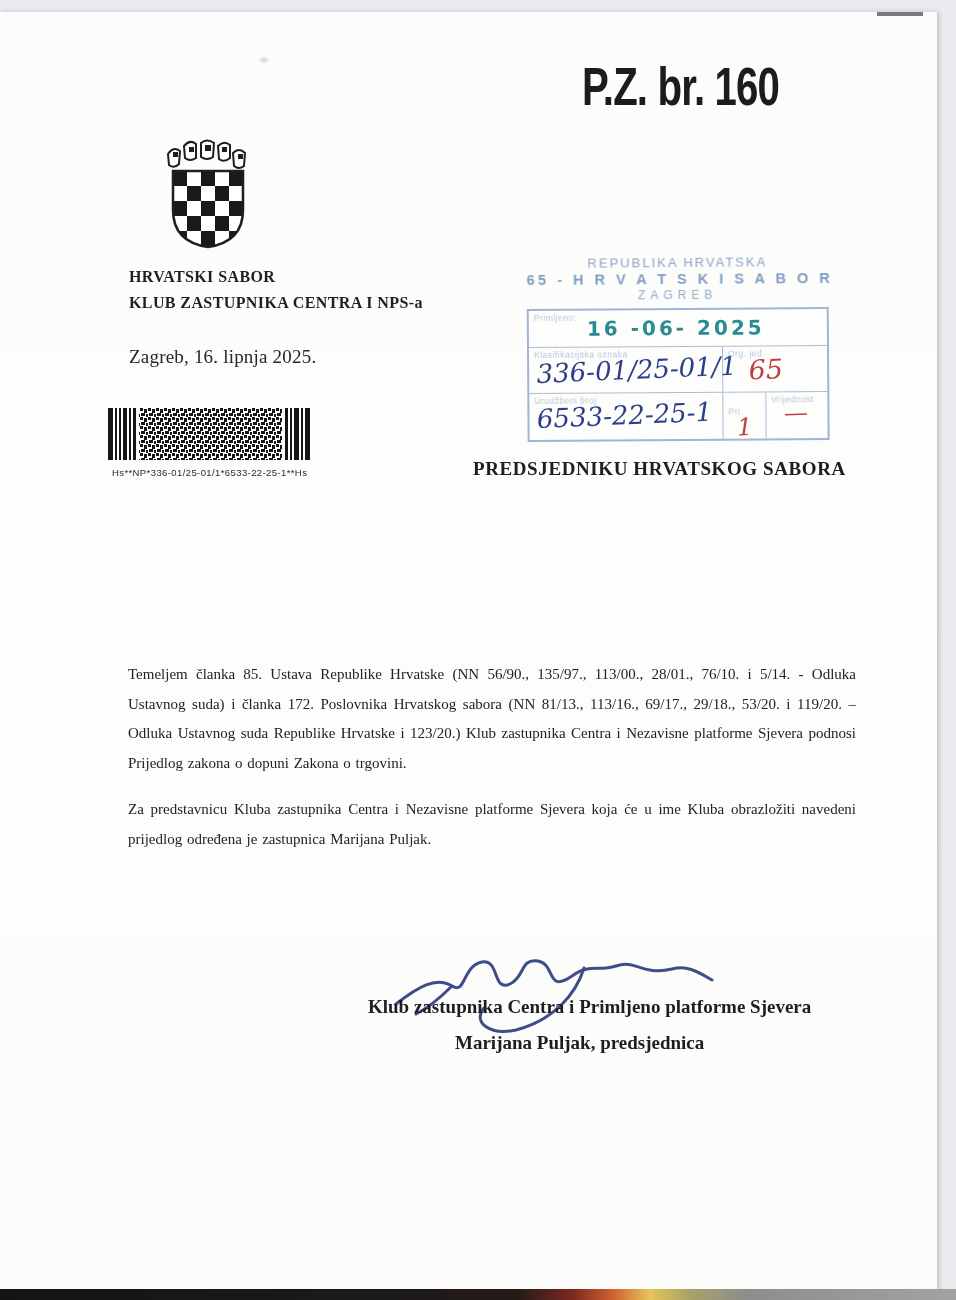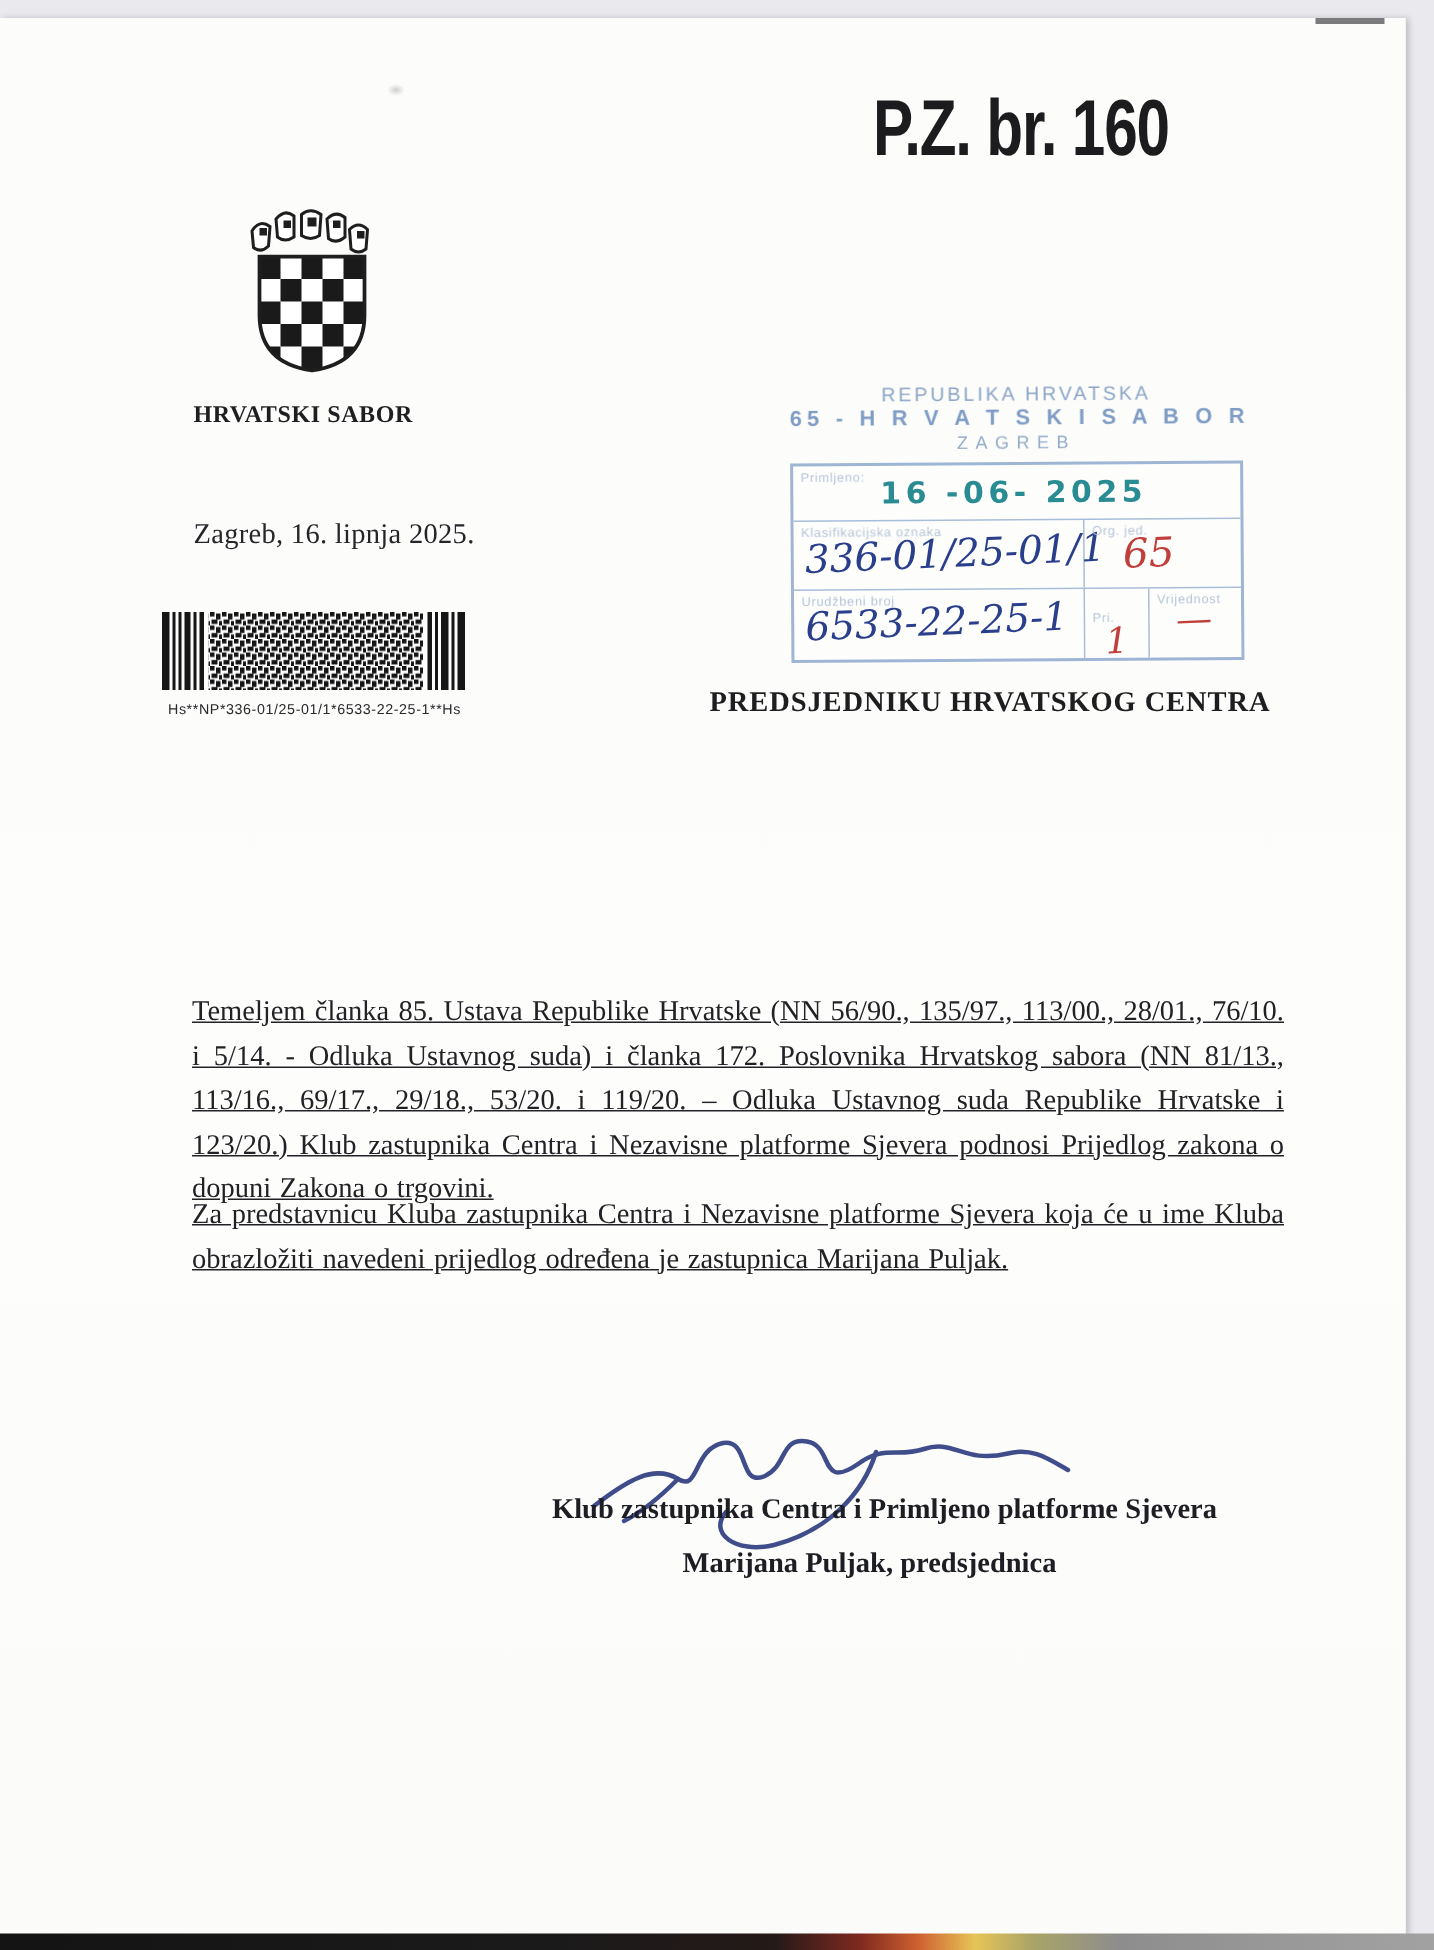--- a/index.html
+++ b/index.html
@@ -108,22 +108,22 @@
   }
   
   .subject {
     position: absolute; left: 128px; top: 549px;
     font-weight: 700; font-size: 19.5px; letter-spacing: 0.3px;
     color: #1d1d20; word-spacing: 2px;
   }
   
   .body-par {
     position: absolute; left: 128px; width: 728px;
-    font-size: 19px; line-height: 29.5px; text-align: justify;
-    color: #222226; word-spacing: 1px; text-decoration: underline;
+    font-size: 15px; line-height: 29.5px; text-align: justify;
+    color: #222226; word-spacing: 1px;
   }
   .par1 { top: 648px; }
   .par2 { top: 783px; }
   
   .sig-org {
     position: absolute; left: 368px; top: 984px;
     font-weight: 700; font-size: 19px; color: #1d1d24; white-space: nowrap;
   }
   .sig-name {
     position: absolute; left: 455px; top: 1020px;
@@ -193,20 +193,21 @@
             <rect x="41" y="93" width="14" height="15"></rect>
             <rect x="69" y="93" width="14" height="15"></rect>
         </g>
       </g>
       <path d="M13 33 H83 V72 Q83 104 48 109 Q13 104 13 72 Z" fill="none" stroke="#1e1e1e" stroke-width="2.5"></path>
     </svg>
   </div>
 
   <div class="org-block">
     <div>HRVATSKI SABOR</div>
+    <div>KLUB ZASTUPNIKA CENTRA I NPS-a</div>
   </div>
 
   <div class="date-place">Zagreb, 16. lipnja 2025.</div>
 
   <div class="stamp">
     <div class="stamp-h1">REPUBLIKA HRVATSKA</div>
     <div class="stamp-h2">65 - H R V A T S K I  S A B O R</div>
     <div class="stamp-h3">ZAGREB</div>
     <div class="stamp-table">
       <div class="stamp-row row-received">
@@ -268,21 +269,21 @@
         <rect x="177" width="3" height="52"></rect>
           <rect x="182" width="2" height="52"></rect>
         <rect x="186" width="5" height="52"></rect>
           <rect x="193" width="2" height="52"></rect>
         <rect x="197" width="5" height="52"></rect>
       </g>
     </svg>
     <div class="barcode-caption">Hs**NP*336-01/25-01/1*6533-22-25-1**Hs</div>
   </div>
 
-  <div class="recipient">PREDSJEDNIKU HRVATSKOG CENTRA</div>
+  <div class="recipient">PREDSJEDNIKU HRVATSKOG SABORA</div>
 
 
   <p class="body-par par1">Temeljem članka 85. Ustava Republike Hrvatske (NN 56/90., 135/97., 113/00., 28/01., 76/10. i 5/14. - Odluka Ustavnog suda) i članka 172. Poslovnika Hrvatskog sabora (NN 81/13., 113/16., 69/17., 29/18., 53/20. i 119/20. – Odluka Ustavnog suda Republike Hrvatske i 123/20.) Klub zastupnika Centra i Nezavisne platforme Sjevera podnosi Prijedlog zakona o dopuni Zakona o trgovini.</p>
   <p class="body-par par2">Za predstavnicu Kluba zastupnika Centra i Nezavisne platforme Sjevera koja će u ime Kluba obrazložiti navedeni prijedlog određena je zastupnica Marijana Puljak.</p>
 
   <div class="sig-scribble">
     <svg width="330" height="95" viewBox="0 0 330 95">
       <g fill="none" stroke="#2b3a7e" stroke-width="3" stroke-linecap="round" opacity="0.9">
         <path d="M8 62 C 30 45, 48 34, 64 44 C 78 53, 74 24, 94 20 C 112 17, 104 50, 122 42 C 137 35, 132 16, 150 19 C 168 22, 158 52, 184 34 C 202 21, 210 30, 228 24 C 248 17, 254 34, 284 27 C 300 23, 310 30, 324 38"></path>
         <path d="M196 26 C 188 52, 166 78, 128 88 C 102 94, 84 80, 96 66"></path>

